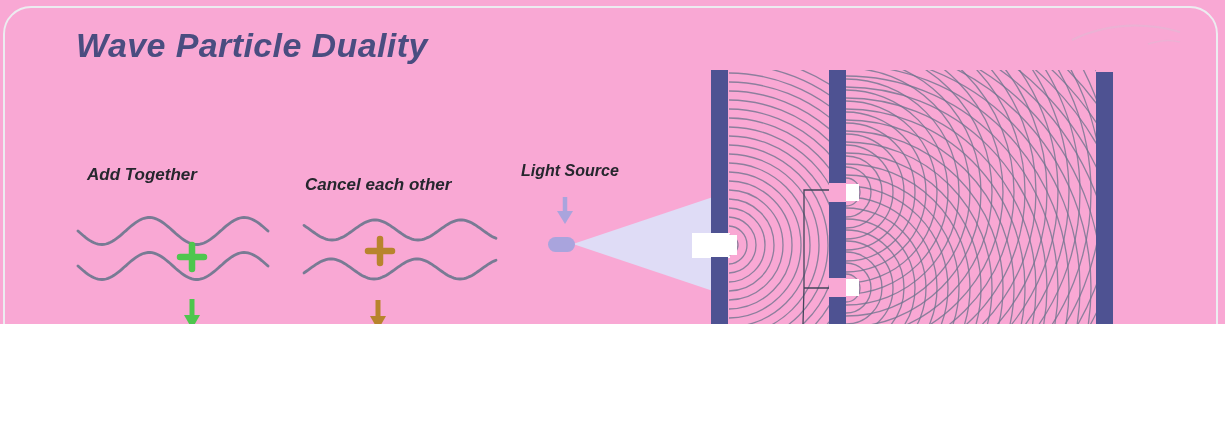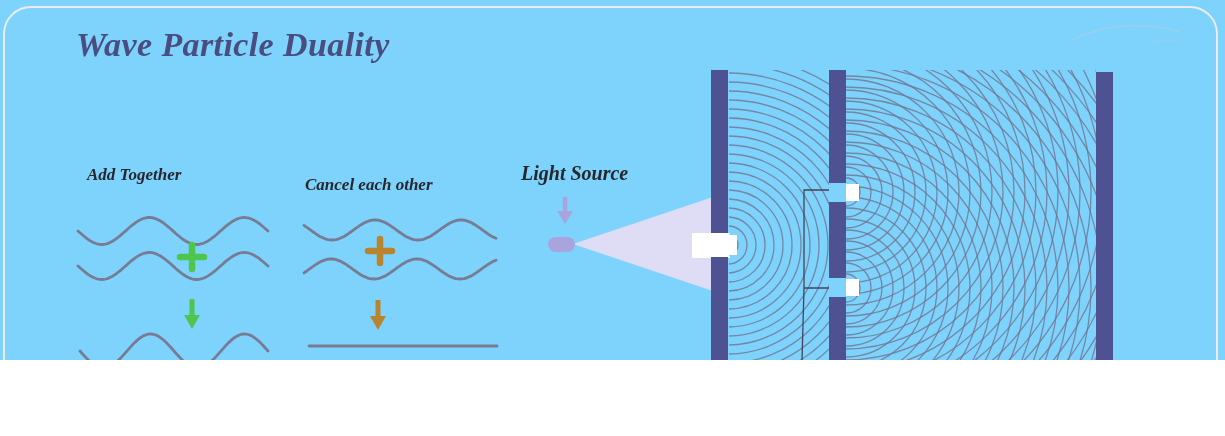--- a/index.html
+++ b/index.html
@@ -1,21 +1,21 @@
 <!DOCTYPE html>
 <html><head>
 <meta charset="utf-8">
 <style>
   html,body{margin:0;padding:0;background:#ffffff;}
   .stage{
     position:relative;
-    width:1225px;height:360px;
+    width:1225px;height:324px;
     overflow:hidden;
-    background:#7dd3fc;
-    font-family:Liberation Serif, serif;
+    background:#f9a8d4;
+    font-family:Liberation Sans, sans-serif;
   }
   .card-border{
     position:absolute;
     left:3px;top:6px;
     width:1215px;height:560px;
     border:2px solid #ececf0;
     border-radius:28px;
     box-sizing:border-box;
     pointer-events:none;
   }
@@ -33,21 +33,21 @@
   }
   .lbl{
     position:absolute;
     font-style:italic;
     font-weight:bold;
     color:#26272e;
     white-space:nowrap;
   }
   .lbl.add{left:87px;top:165px;width:180px;font-size:17px;}
   .lbl.cancel{left:305px;top:175px;width:200px;font-size:17px;}
-  .lbl.light{left:521px;top:162px;width:180px;font-size:20px;}
+  .lbl.light{left:521px;top:162px;width:180px;font-size:16px;}
 </style>
 </head>
 <body>
 
 <div class="stage">
   <div class="card-border"></div>
 
   <svg id="scene" width="1225" height="436" viewBox="0 0 1225 436">
     <defs>
       <clipPath id="clip-s1">

